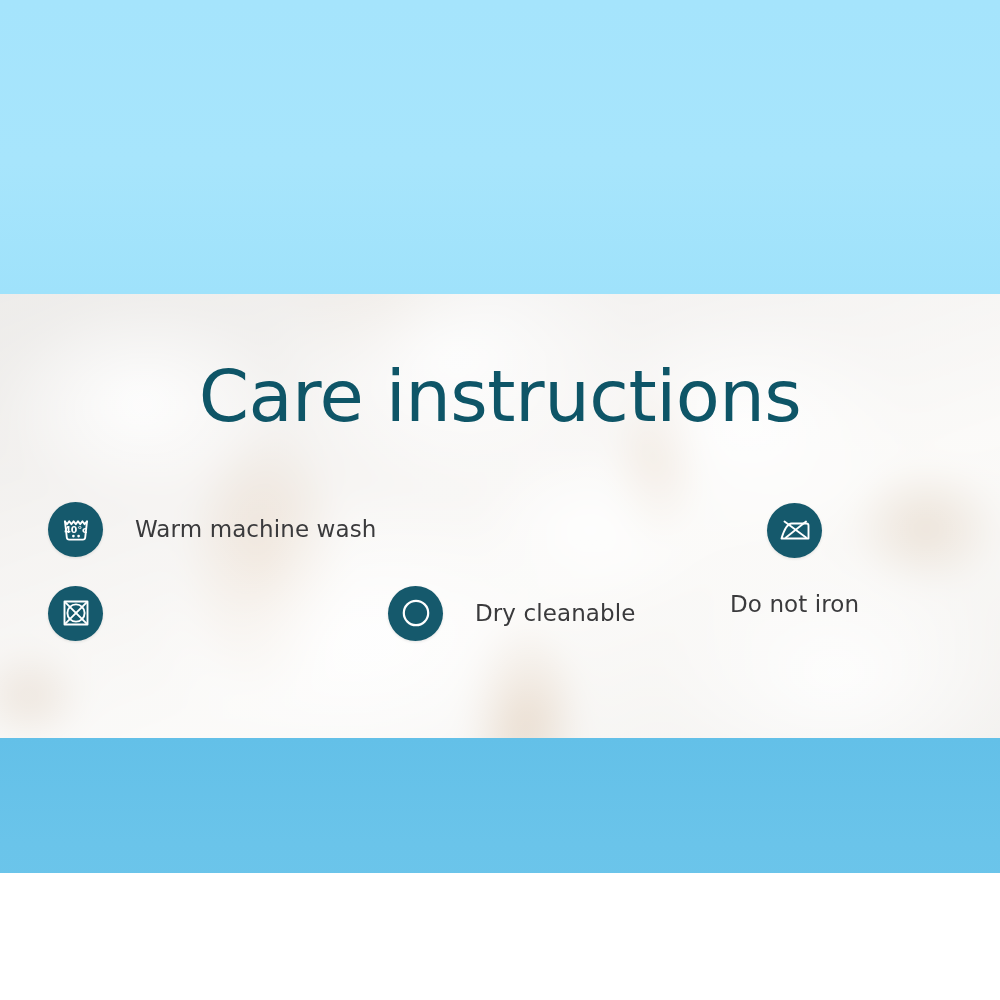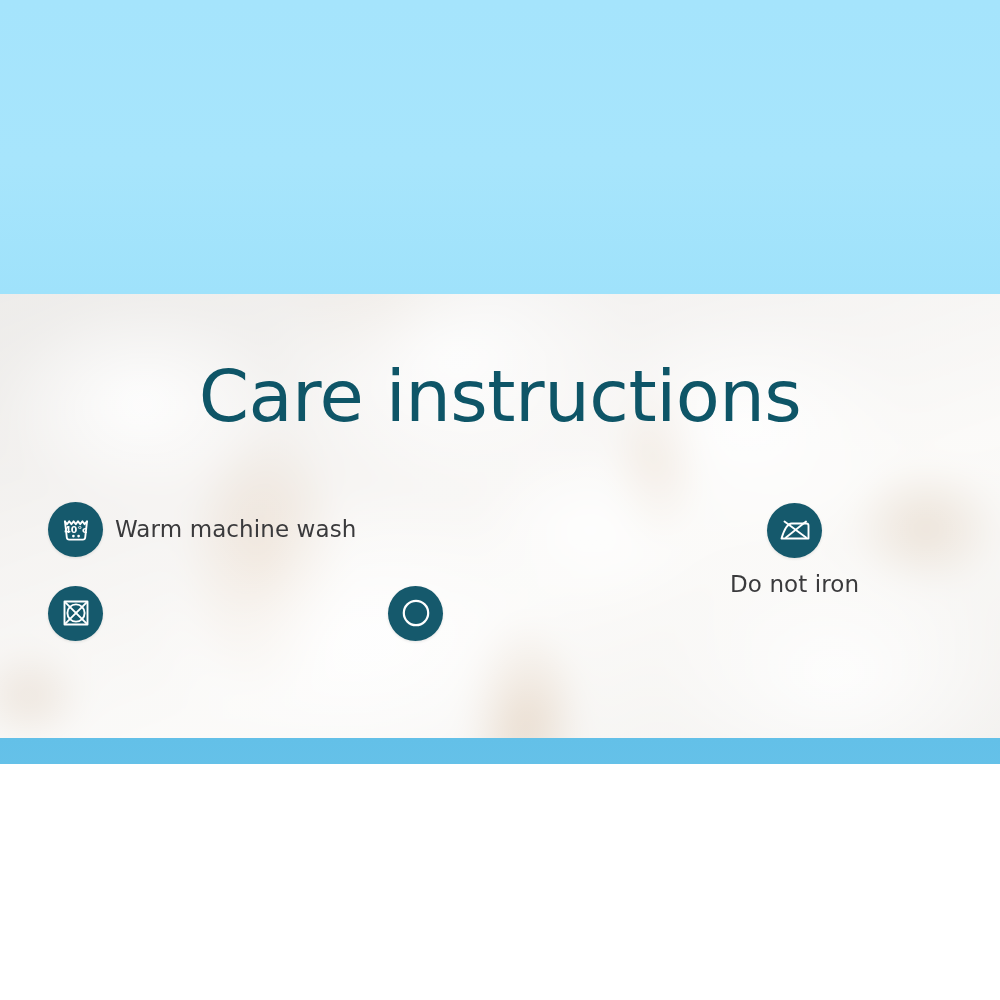--- a/index.html
+++ b/index.html
@@ -3,21 +3,21 @@
 <meta charset="utf-8">
 <style>
   html, body {
     margin: 0;
     padding: 0;
     background: #ffffff;
   }
   #canvas {
     position: relative;
     width: 1000px;
-    height: 764px;
+    height: 873px;
     overflow: hidden;
     font-family: "Liberation Sans", sans-serif;
     background: #a9e6fc;
   }
 
   
   .band-top {
     position: absolute;
     left: 0; top: 0;
     width: 1000px;
@@ -90,21 +90,21 @@
     position: absolute;
     left: 0;
     top: 495px;
     width: 1000px;
     height: 160px;
   }
   .care-item {
     position: absolute;
     display: flex;
     align-items: center;
-    gap: 12px;
+    gap: 32px;
     height: 68px;
   }
   .care-item.c0 { left: 48px;  top: 0px; }
   .care-item.c1 { left: 388px; top: 0px; }
   .care-item.c2 { left: 730px; top: 8px; flex-direction: column; }
   .care-item.c3 { left: 48px;  top: 84px; }
   .care-item.c4 { left: 388px; top: 84px; }
 
   .icon-circle {
     flex: 0 0 auto;
@@ -186,16 +186,17 @@
         </svg>
       </span>
     </div>
 
     <div class="care-item c4">
       <span class="icon-circle">
         <svg width="36" height="36" viewBox="0 0 36 36" aria-hidden="true">
           <circle cx="18" cy="18" r="12.2" fill="none" stroke="#ffffff" stroke-width="2.2"></circle>
         </svg>
       </span>
+      <span class="care-label">Dry cleanable</span>
     </div>
 
   </div>
 </div>
 
 </body></html>

